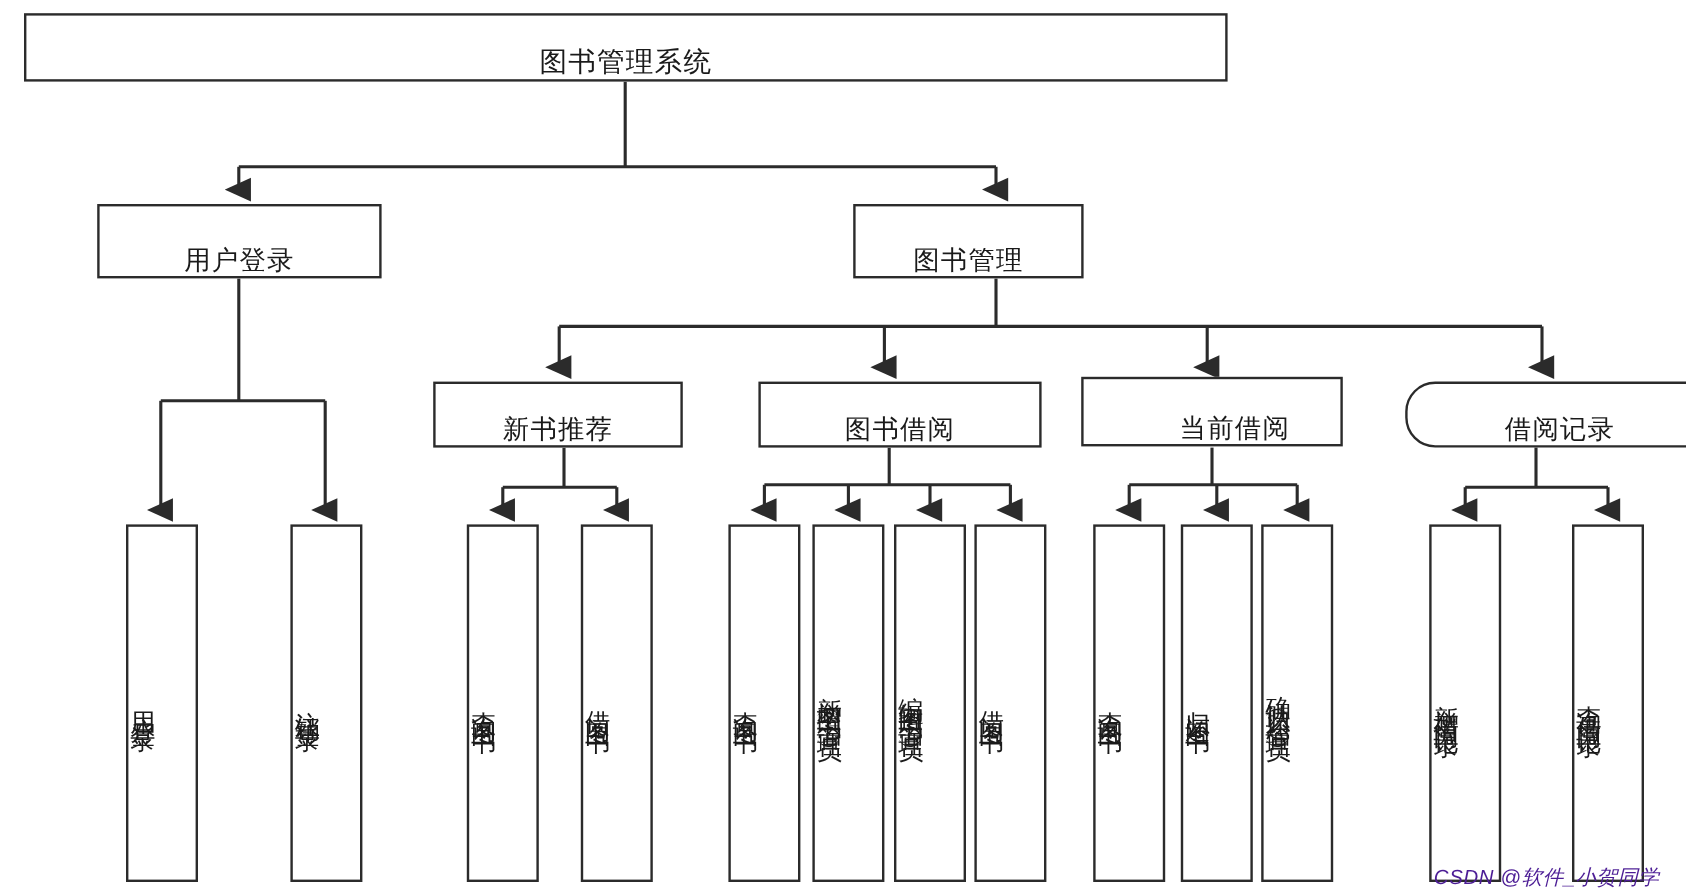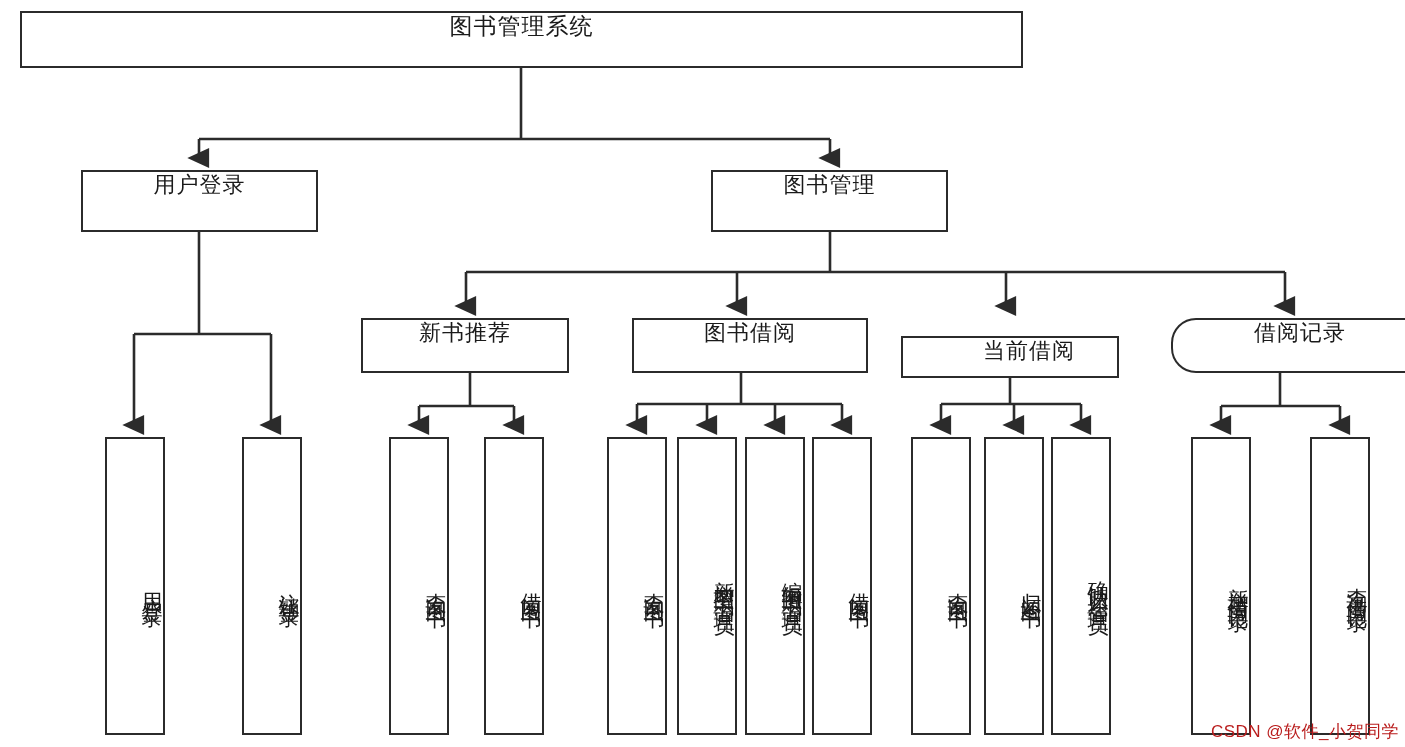--- a/index.html
+++ b/index.html
@@ -18,21 +18,21 @@
     position:absolute;left:0;top:0;
     width:1405px;height:747px;
     pointer-events:none;
   }
   .node{
     position:absolute;
     box-sizing:border-box;
     background:#ffffff;
     border:2.5px solid #2b2b2b;
     display:flex;
-    align-items:flex-start;
+    align-items:flex-end;
     justify-content:center;
     color:#1a1a1a;
     z-index:2;
   }
   .node.horiz{
     font-size:22px;
     letter-spacing:1px;
     line-height:1.2;
   }
   .node.root{
@@ -47,27 +47,28 @@
     padding-top:4px;
     padding-bottom:4px;
   }
   .node.vert .vlabel{
     writing-mode:vertical-rl;
     text-orientation:upright;
     white-space:nowrap;
   }
   #watermark{
     position:absolute;
-    right:6px;
+    right:22px;
     bottom:4px;
     font-size:17px;
-    color:#b91c1c;
+    color:#4c1d95;
     letter-spacing:0.5px;
     z-index:5;
     white-space:nowrap;
+    font-style:italic;
   }
 </style>
 </head>
 <body>
 
 <div id="diagram-root">
 
   <svg id="edge-layer" viewBox="0 0 1405 747" width="1405" height="747" xmlns="http://www.w3.org/2000/svg">
     <defs>
       <marker id="arrowhead" markerWidth="9" markerHeight="9" refX="4.2" refY="4.5" orient="auto" markerUnits="strokeWidth">
@@ -130,31 +131,31 @@
     </g>
   </svg>
 
   <div class="node horiz root" style="left:20px;top:11px;width:1003px;height:57px;">
     <span>图书管理系统</span>
   </div>
 
   <div class="node horiz" style="left:81px;top:170px;width:237px;height:62px;">
     <span>用户登录</span>
   </div>
-  <div class="node horiz" style="left:711px;top:170px;width:237px;height:62px;">
+  <div class="node horiz" style="left:711px;top:170px;width:192px;height:62px;">
     <span>图书管理</span>
   </div>
 
   <div class="node horiz" style="left:361px;top:318px;width:208px;height:55px;">
     <span>新书推荐</span>
   </div>
   <div class="node horiz" style="left:632px;top:318px;width:236px;height:55px;">
     <span>图书借阅</span>
   </div>
-  <div class="node horiz" style="left:901px;top:336px;width:218px;height:42px;padding-left:38px;">
+  <div class="node horiz" style="left:901px;top:314px;width:218px;height:58px;padding-left:38px;">
     <span>当前借阅</span>
   </div>
   <div class="node horiz" style="left:1171px;top:318px;width:258px;height:55px;border-radius:25px;">
     <span>借阅记录</span>
   </div>
 
   <div class="node vert" style="left:105px;top:437px;width:60px;height:298px;">
     <span class="vlabel">用户登录</span>
   </div>
   <div class="node vert" style="left:242px;top:437px;width:60px;height:298px;">

